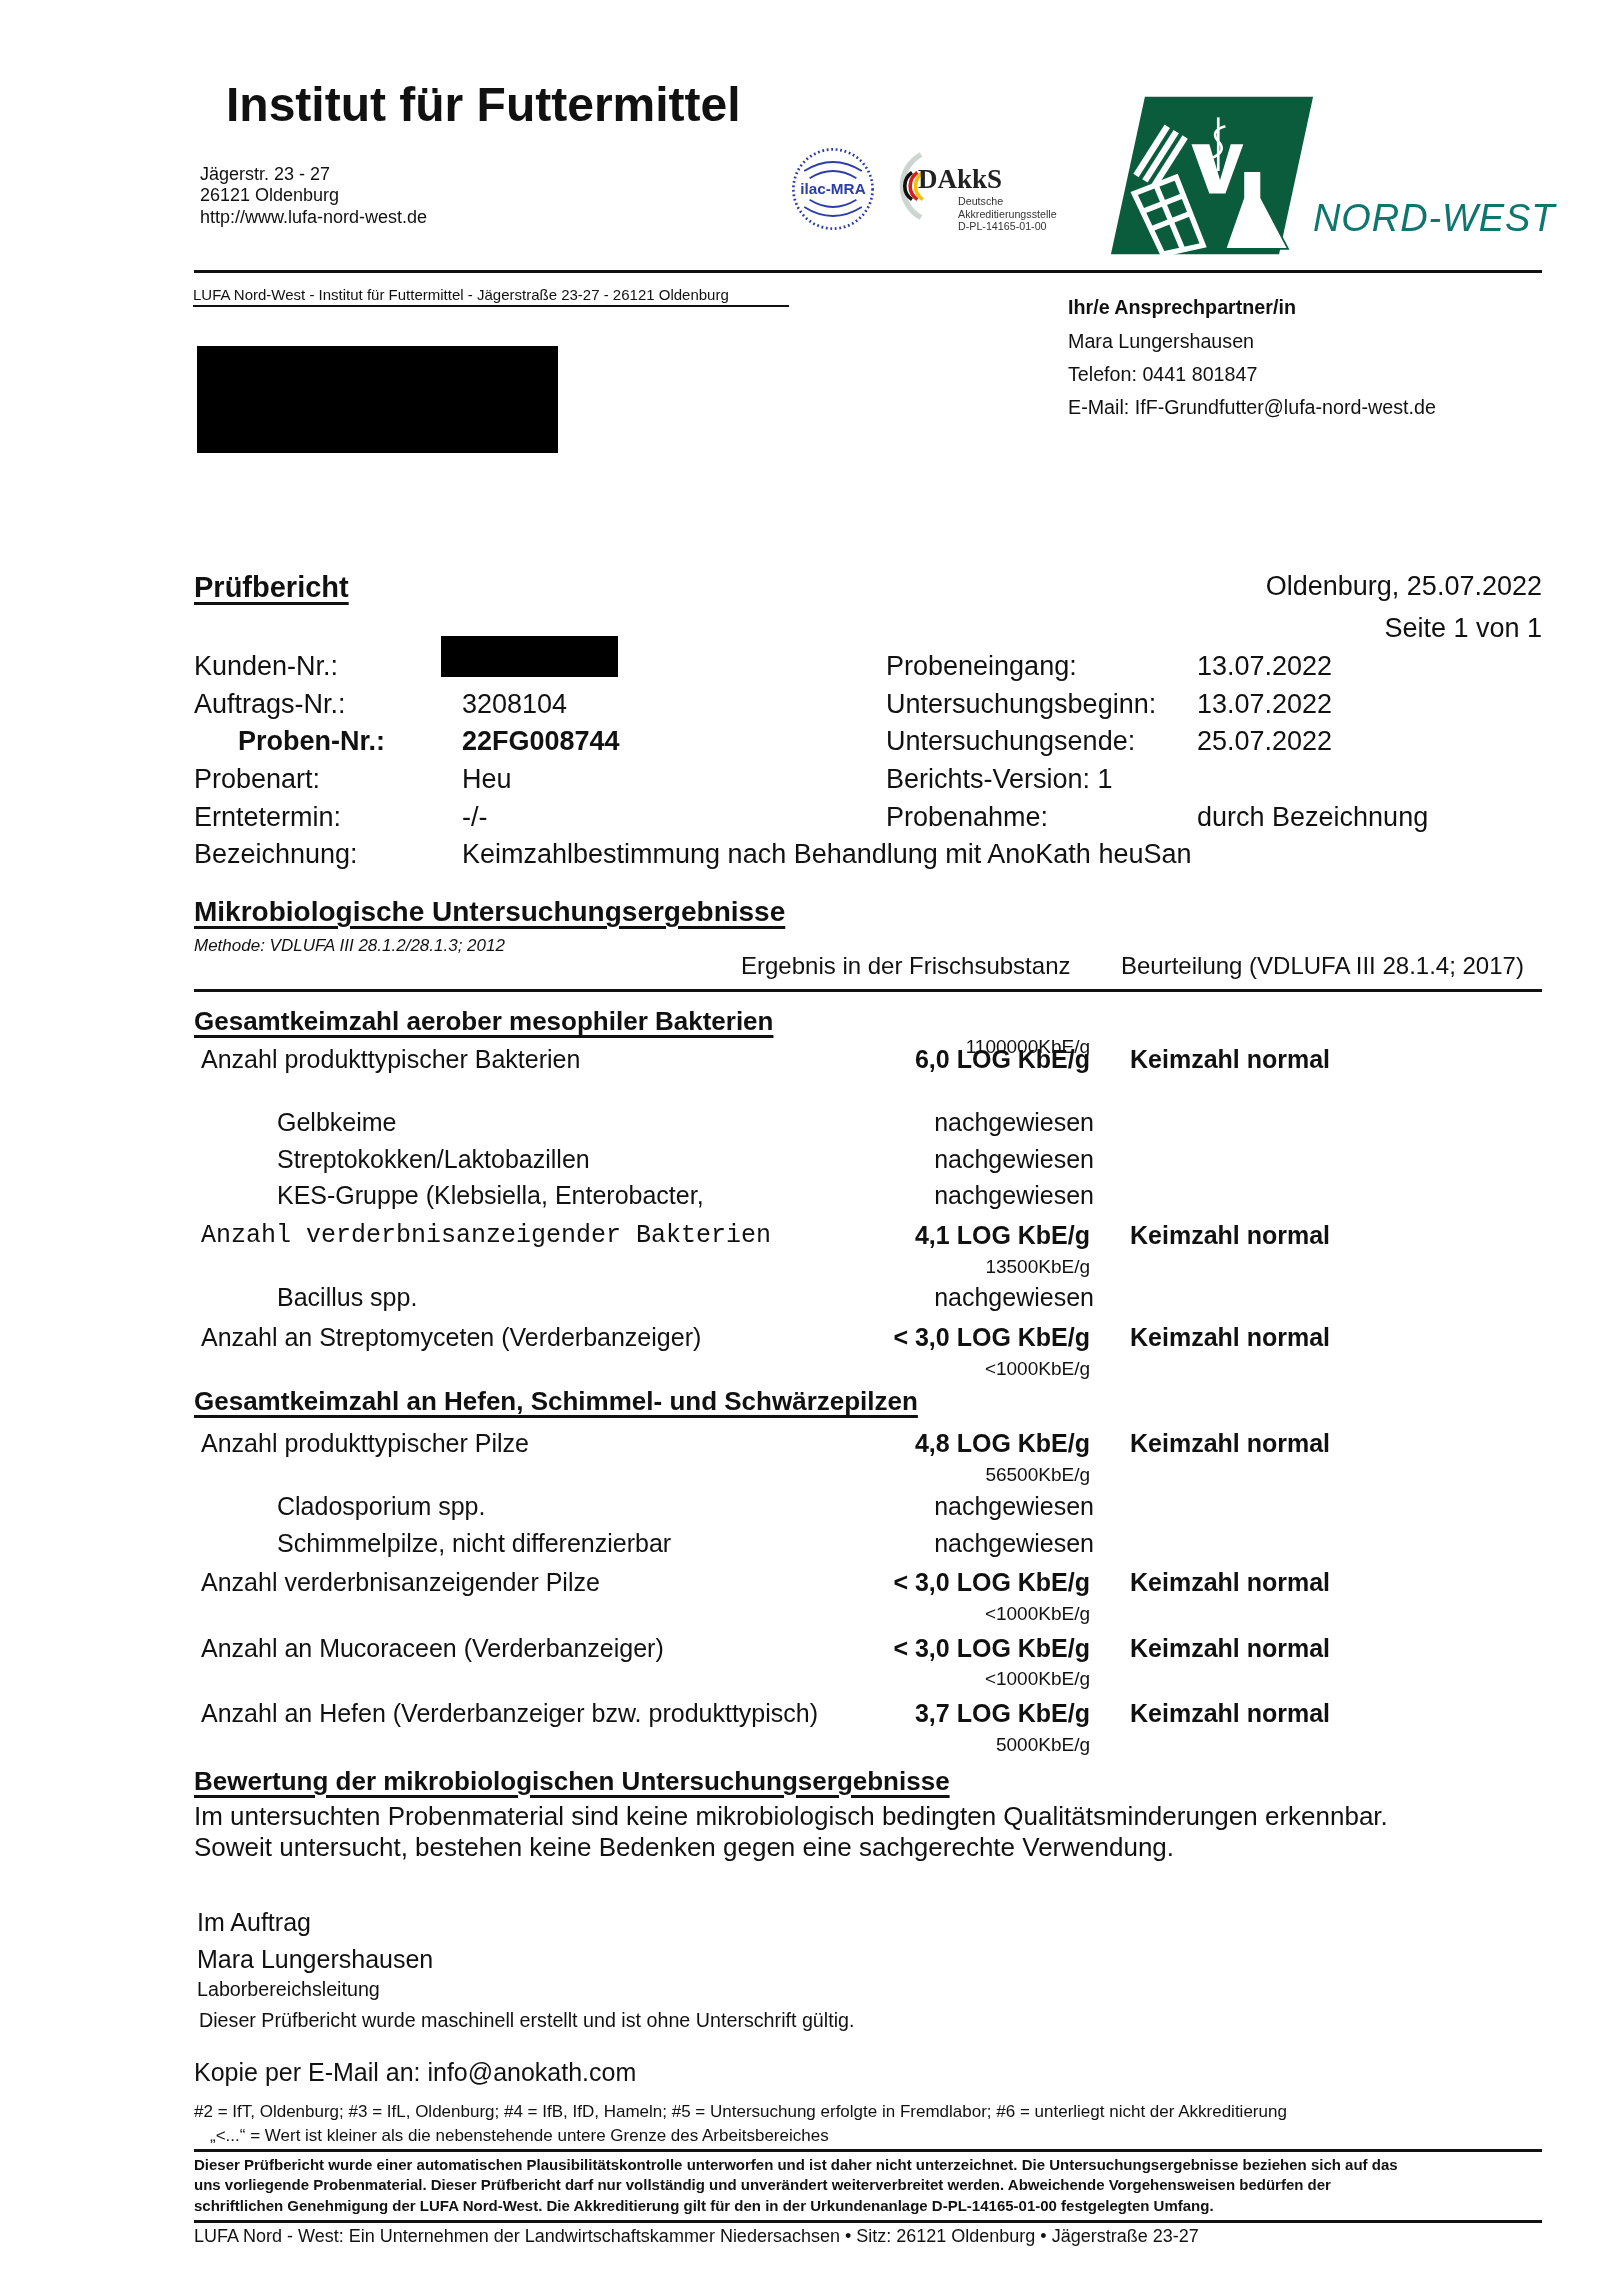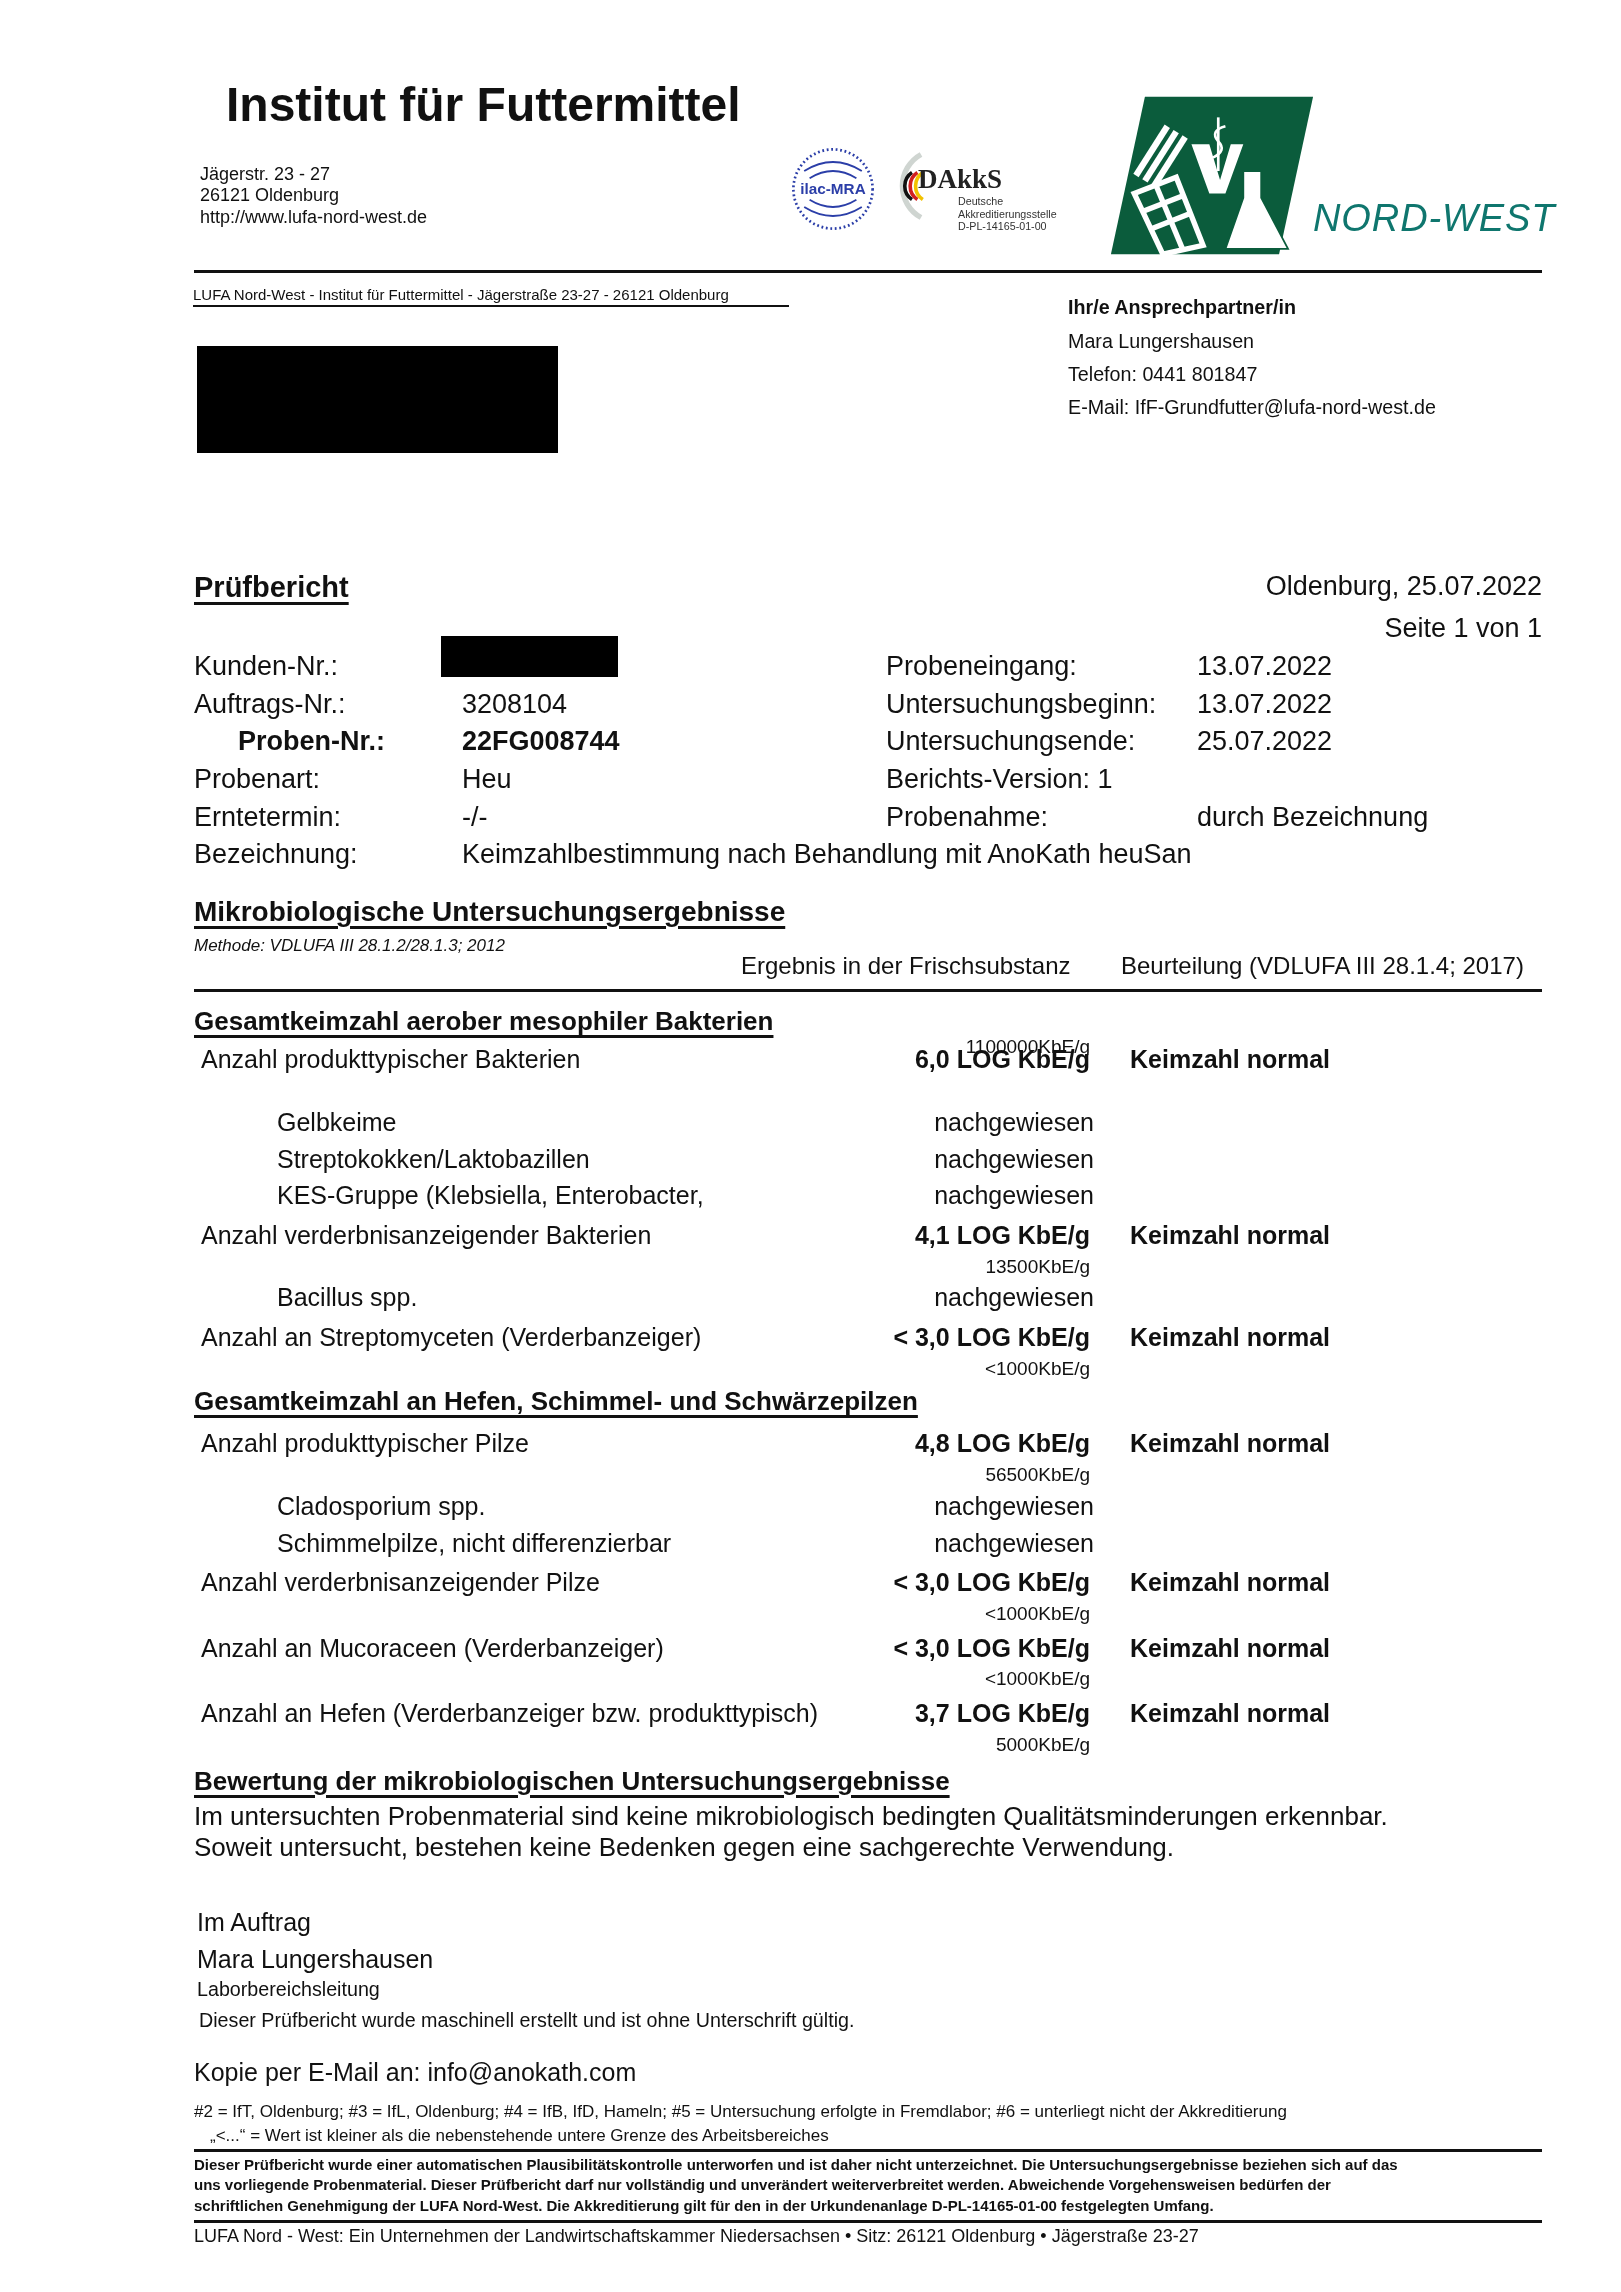--- a/index.html
+++ b/index.html
@@ -127,21 +127,21 @@
 
 <div class="abs row-label" style="left:277px;top:1108px;">Gelbkeime</div>
 <div class="abs val" style="left:790px;top:1108px;">nachgewiesen</div>
 
 <div class="abs row-label" style="left:277px;top:1145px;">Streptokokken/Laktobazillen</div>
 <div class="abs val" style="left:790px;top:1145px;">nachgewiesen</div>
 
 <div class="abs row-label" style="left:277px;top:1181px;">KES-Gruppe (Klebsiella, Enterobacter,</div>
 <div class="abs val" style="left:790px;top:1181px;">nachgewiesen</div>
 
-<div class="abs row-label" style="left:201px;top:1221px;">Anzahl verderbnisanzeigender Bakterien</div>
+<div class="abs row-label" style="left:201px;top:1221px;font-family:Liberation Mono, monospace;">Anzahl verderbnisanzeigender Bakterien</div>
 <div class="abs val b" style="left:786px;top:1221px;">4,1 LOG KbE/g</div>
 <div class="abs sub" style="left:786px;top:1256px;">13500KbE/g</div>
 <div class="abs judg" style="left:1130px;top:1221px;">Keimzahl normal</div>
 
 <div class="abs row-label" style="left:277px;top:1283px;">Bacillus spp.</div>
 <div class="abs val" style="left:790px;top:1283px;">nachgewiesen</div>
 
 <div class="abs row-label" style="left:201px;top:1323px;">Anzahl an Streptomyceten (Verderbanzeiger)</div>
 <div class="abs val b" style="left:786px;top:1323px;">&lt; 3,0 LOG KbE/g</div>
 <div class="abs sub" style="left:786px;top:1358px;">&lt;1000KbE/g</div>

